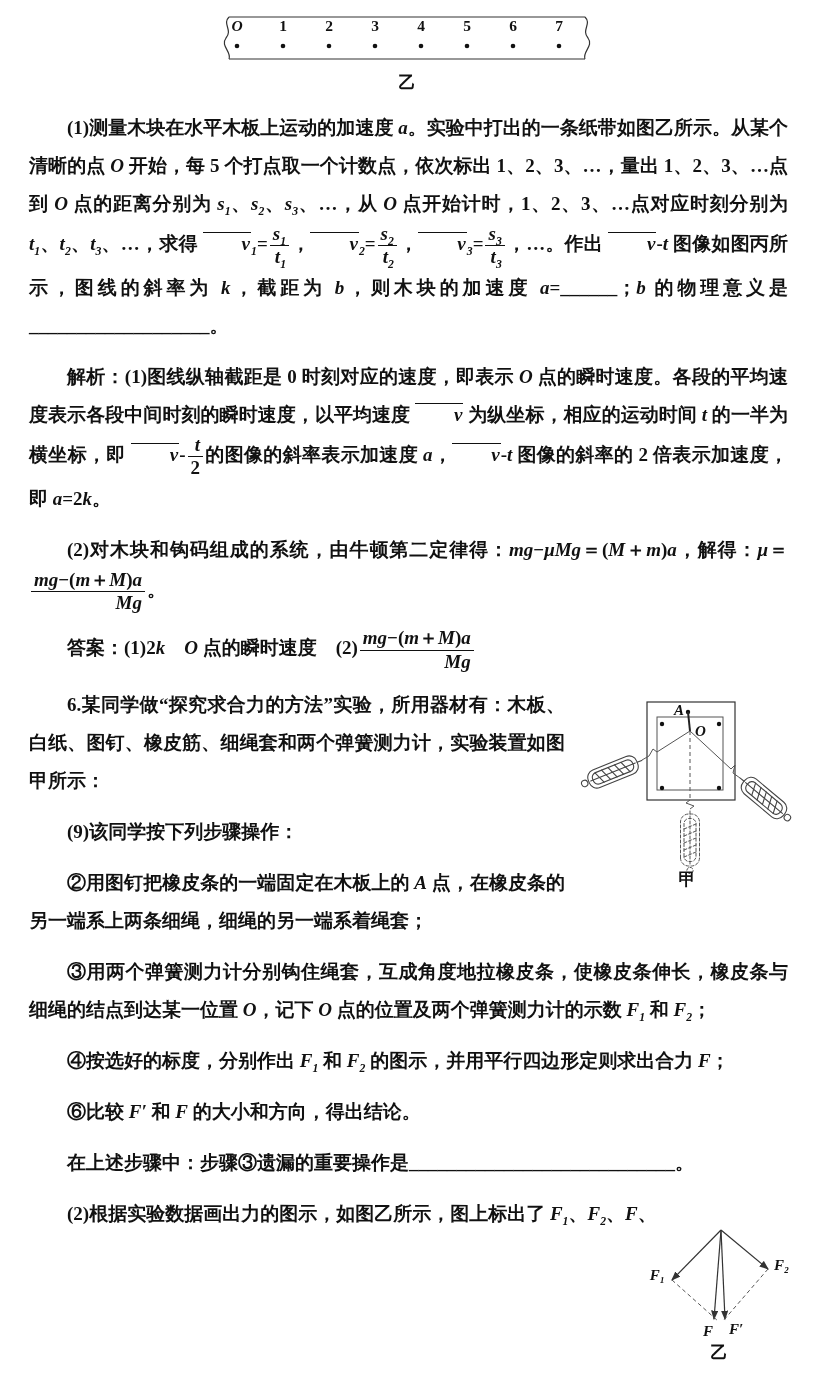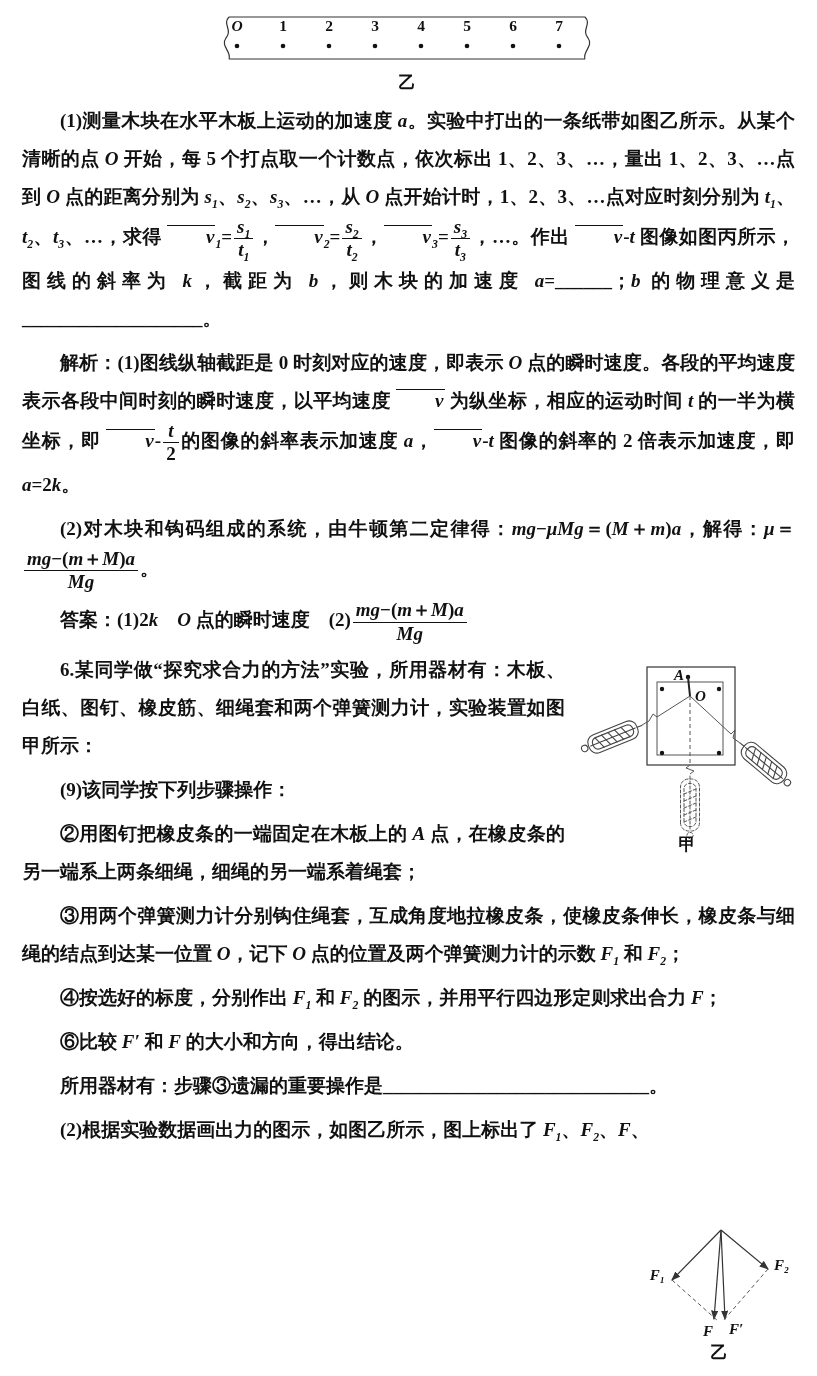--- a/index.html
+++ b/index.html
@@ -3,26 +3,26 @@
 <meta charset="utf-8">
 <style>
   html,body{margin:0;padding:0;}
   body{
     width:817px;height:1376px;position:relative;overflow:hidden;
     background:#ffffff;color:#111;
     font-family:"Liberation Serif","DejaVu Serif",serif;
     font-weight:700;font-size:19px;line-height:38px;
   }
   main{padding:6px 16px 0 16px;}
-  .p{margin:6px;text-indent:2em;text-align:justify;}
+  .p{margin:13px;text-indent:2em;text-align:justify;}
   .p.gap{margin-top:5px;}
   .it{font-style:italic;}
   sub{font-size:.62em;line-height:0;font-style:italic;}
   .bar{display:inline-block;border-top:1.6px solid #111;line-height:1.12;padding:0 1px;}
-  .frac{display:inline-block;vertical-align:middle;text-align:center;line-height:1.18;margin:0 2px;text-indent:0;}
+  .frac{display:inline-block;vertical-align:middle;text-align:right;line-height:1.18;margin:0 2px;text-indent:0;}
   .frac .fn{display:block;border-bottom:1.6px solid #111;padding:0 3px;}
   .frac .fd{display:block;padding:0 3px;}
   .lbl{font-weight:900;}
   figure{margin:0;}
   .fig-tape{width:380px;margin:8px auto 2px auto;text-align:center;}
   .fig-jia{float:right;width:228px;margin:2px 0 2px 8px;}
   .fig-yi{position:absolute;top:1224px;right:8px;width:180px;}
   svg{display:block;}
   svg text{font-family:"Liberation Serif","DejaVu Serif",serif;font-weight:700;fill:#111;}
   .svg-it{font-style:italic;}
@@ -117,21 +117,21 @@
         <text class="figcap" x="114" y="197" text-anchor="middle">甲</text>
       </svg>
     </figure>
 
   <p class="p gap">6.某同学做“探究求合力的方法”实验，所用器材有：木板、白纸、图钉、橡皮筋、细绳套和两个弹簧测力计，实验装置如图甲所示：</p>
       <p class="p">(9)该同学按下列步骤操作：</p>
       <p class="p">②用图钉把橡皮条的一端固定在木板上的 <span class="it">A</span> 点，在橡皮条的另一端系上两条细绳，细绳的另一端系着绳套；</p>
       <p class="p">③用两个弹簧测力计分别钩住绳套，互成角度地拉橡皮条，使橡皮条伸长，橡皮条与细绳的结点到达某一位置 <span class="it">O</span>，记下 <span class="it">O</span> 点的位置及两个弹簧测力计的示数 <span class="it">F<sub>1</sub></span> 和 <span class="it">F<sub>2</sub></span>；</p>
       <p class="p">④按选好的标度，分别作出 <span class="it">F<sub>1</sub></span> 和 <span class="it">F<sub>2</sub></span> 的图示，并用平行四边形定则求出合力 <span class="it">F</span>；</p>
       <p class="p">⑥比较 <span class="it">F′</span> 和 <span class="it">F</span> 的大小和方向，得出结论。</p>
-      <p class="p">所用器材有：步骤③遗漏的重要操作是____________________________。</p>
+      <p class="p">在上述步骤中：步骤③遗漏的重要操作是____________________________。</p>
       <p class="p">(2)根据实验数据画出力的图示，如图乙所示，图上标出了 <span class="it">F<sub>1</sub></span>、<span class="it">F<sub>2</sub></span>、<span class="it">F</span>、</p>
     </div>
 
   <figure class="fig-yi">
     <svg width="180" height="152" viewBox="0 0 180 152">
       <defs>
         <marker id="arr" markerWidth="9" markerHeight="8" refX="7" refY="3" orient="auto">
           <path d="M0,0 L8,3 L0,6 Z" fill="#333"></path>
         </marker>
       </defs>

